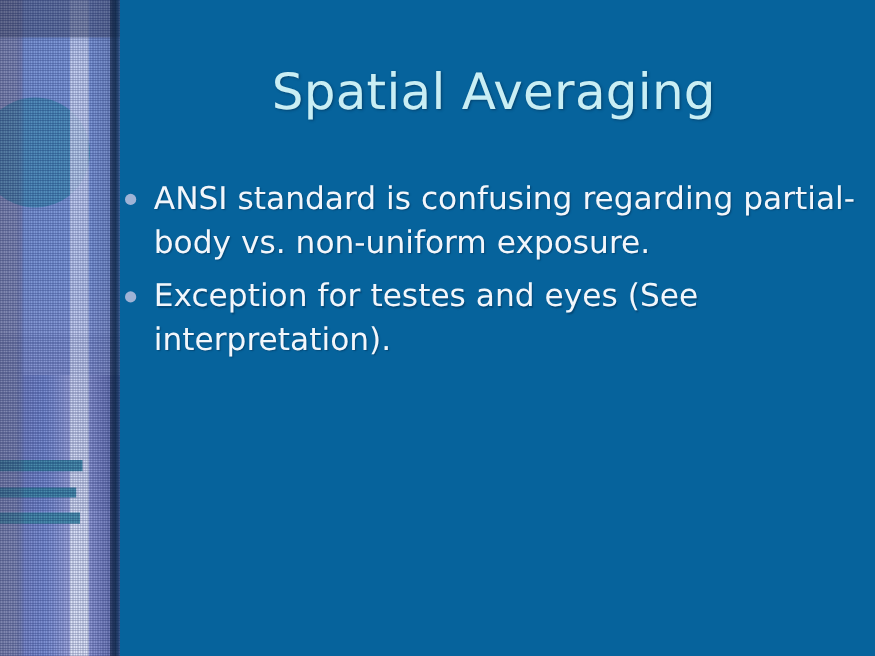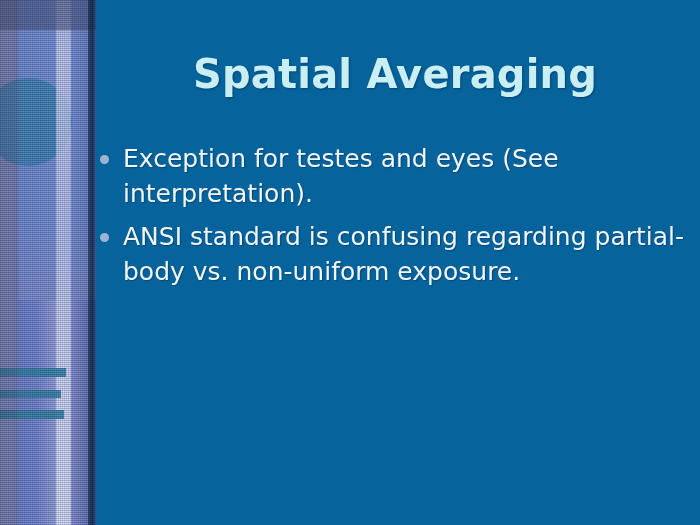--- a/index.html
+++ b/index.html
@@ -145,21 +145,21 @@
 
   
   .title {
     position: absolute;
     left: 110px;
     top: 52px;
     width: 570px;
     text-align: center;
     color: #c9eef4;
     font-size: 40px;
-    font-weight: 700;
+    font-weight: 400;
     letter-spacing: .2px;
     line-height: 1.1;
     text-shadow: 1px 1px 2px rgba(0,30,60,.45);
   }
 
   
   .body {
     position: absolute;
     left: 100px;
     top: 142px;
@@ -206,24 +206,24 @@
     <div class="sidebar-texture"></div>
     <div class="sidebar-edge"></div>
   </div>
 
   <div class="title">Spatial Averaging</div>
 
   <div class="body">
 
     <div class="bullet-row">
       <span class="bullet-dot"></span>
+      <span class="bullet-text">ANSI standard is confusing regarding partial-body vs. non-uniform exposure.</span>
+    </div>
+
+    <div class="bullet-row">
+      <span class="bullet-dot"></span>
       <span class="bullet-text">Exception for testes and eyes (See interpretation).</span>
     </div>
 
-    <div class="bullet-row">
-      <span class="bullet-dot"></span>
-      <span class="bullet-text">ANSI standard is confusing regarding partial-body vs. non-uniform exposure.</span>
-    </div>
-
 
   </div>
 
 </div>
 
 </body></html>

